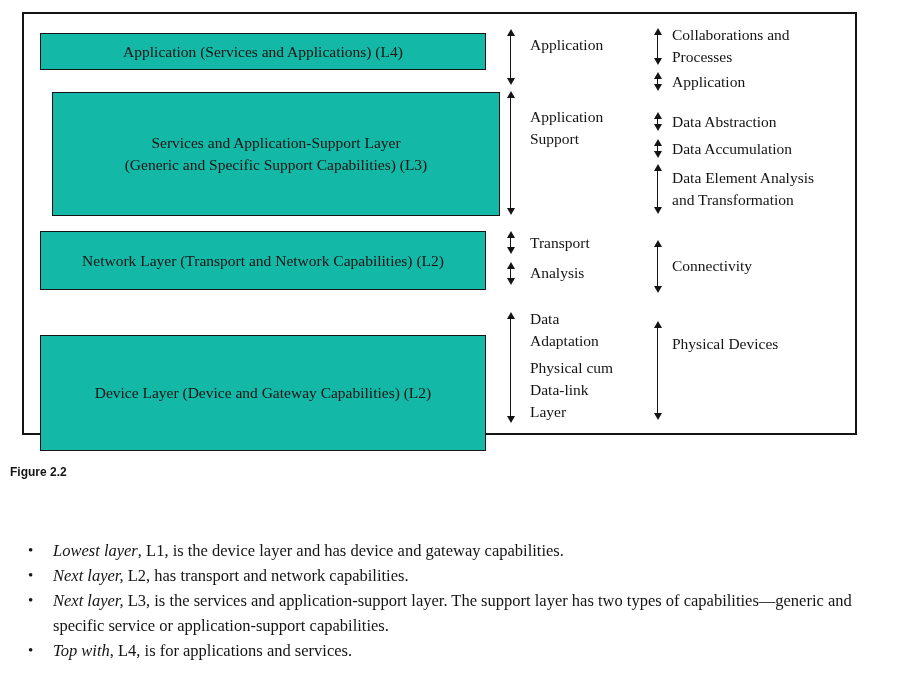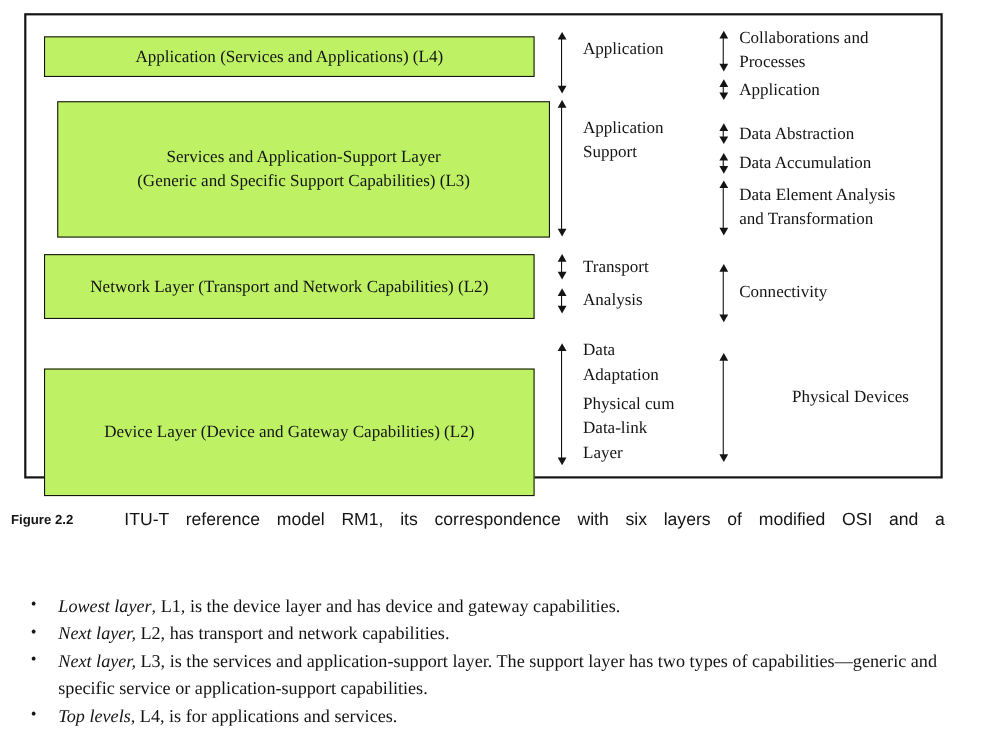--- a/index.html
+++ b/index.html
@@ -17,21 +17,21 @@
   .figure-border {
     position: absolute;
     left: 22px; top: 12px;
     width: 831px; height: 419px;
     border: 2px solid #141414;
     background: #ffffff;
   }
   .layerbox {
     position: absolute;
     border: 1.5px solid #141414;
-    background: #bef264;
+    background: #14b8a6;
     display: flex;
     align-items: center;
     justify-content: center;
     text-align: center;
     font-size: 15.5px;
     line-height: 22px;
     white-space: pre-line;
   }
   .diag-label {
     position: absolute;
@@ -144,35 +144,34 @@
   <div class="uda" style="left:652px; top:321px; height:99px;"></div>
 
   <div class="diag-label" style="left:672px; top:24px;">Collaborations and
 Processes</div>
   <div class="diag-label single" style="left:672px; top:72px;">Application</div>
   <div class="diag-label single" style="left:672px; top:112px;">Data Abstraction</div>
   <div class="diag-label single" style="left:672px; top:139px;">Data Accumulation</div>
   <div class="diag-label" style="left:672px; top:167px;">Data Element Analysis
 and Transformation</div>
   <div class="diag-label single" style="left:672px; top:256px;">Connectivity</div>
-  <div class="diag-label single" style="left:672px; top:351px;margin-left:48px;">Physical Devices</div>
+  <div class="diag-label single" style="left:672px; top:334px;">Physical Devices</div>
 
   <div class="caption-label">Figure 2.2</div>
   <div class="caption-text">
-    <div class="just">ITU-T reference model RM1, its correspondence with six layers of modified OSI and a</div>
   </div>
 
   <ul class="bullets">
     <li>
       <span class="marker">•</span><span class="lead">Lowest layer</span><span>, L1, is the device layer and has device and gateway capabilities.</span>
     </li>
     <li>
       <span class="marker">•</span><span class="lead">Next layer,</span><span> L2, has transport and network capabilities.</span>
     </li>
     <li>
       <span class="marker">•</span><span class="lead">Next layer,</span><span> L3, is the services and application-support layer. The support layer has two types of capabilities—generic and specific service or application-support capabilities.</span>
     </li>
     <li>
-      <span class="marker">•</span><span class="lead">Top levels</span><span>, L4, is for applications and services.</span>
+      <span class="marker">•</span><span class="lead">Top with</span><span>, L4, is for applications and services.</span>
     </li>
   </ul>
 
 </div>
 
 </body></html>

